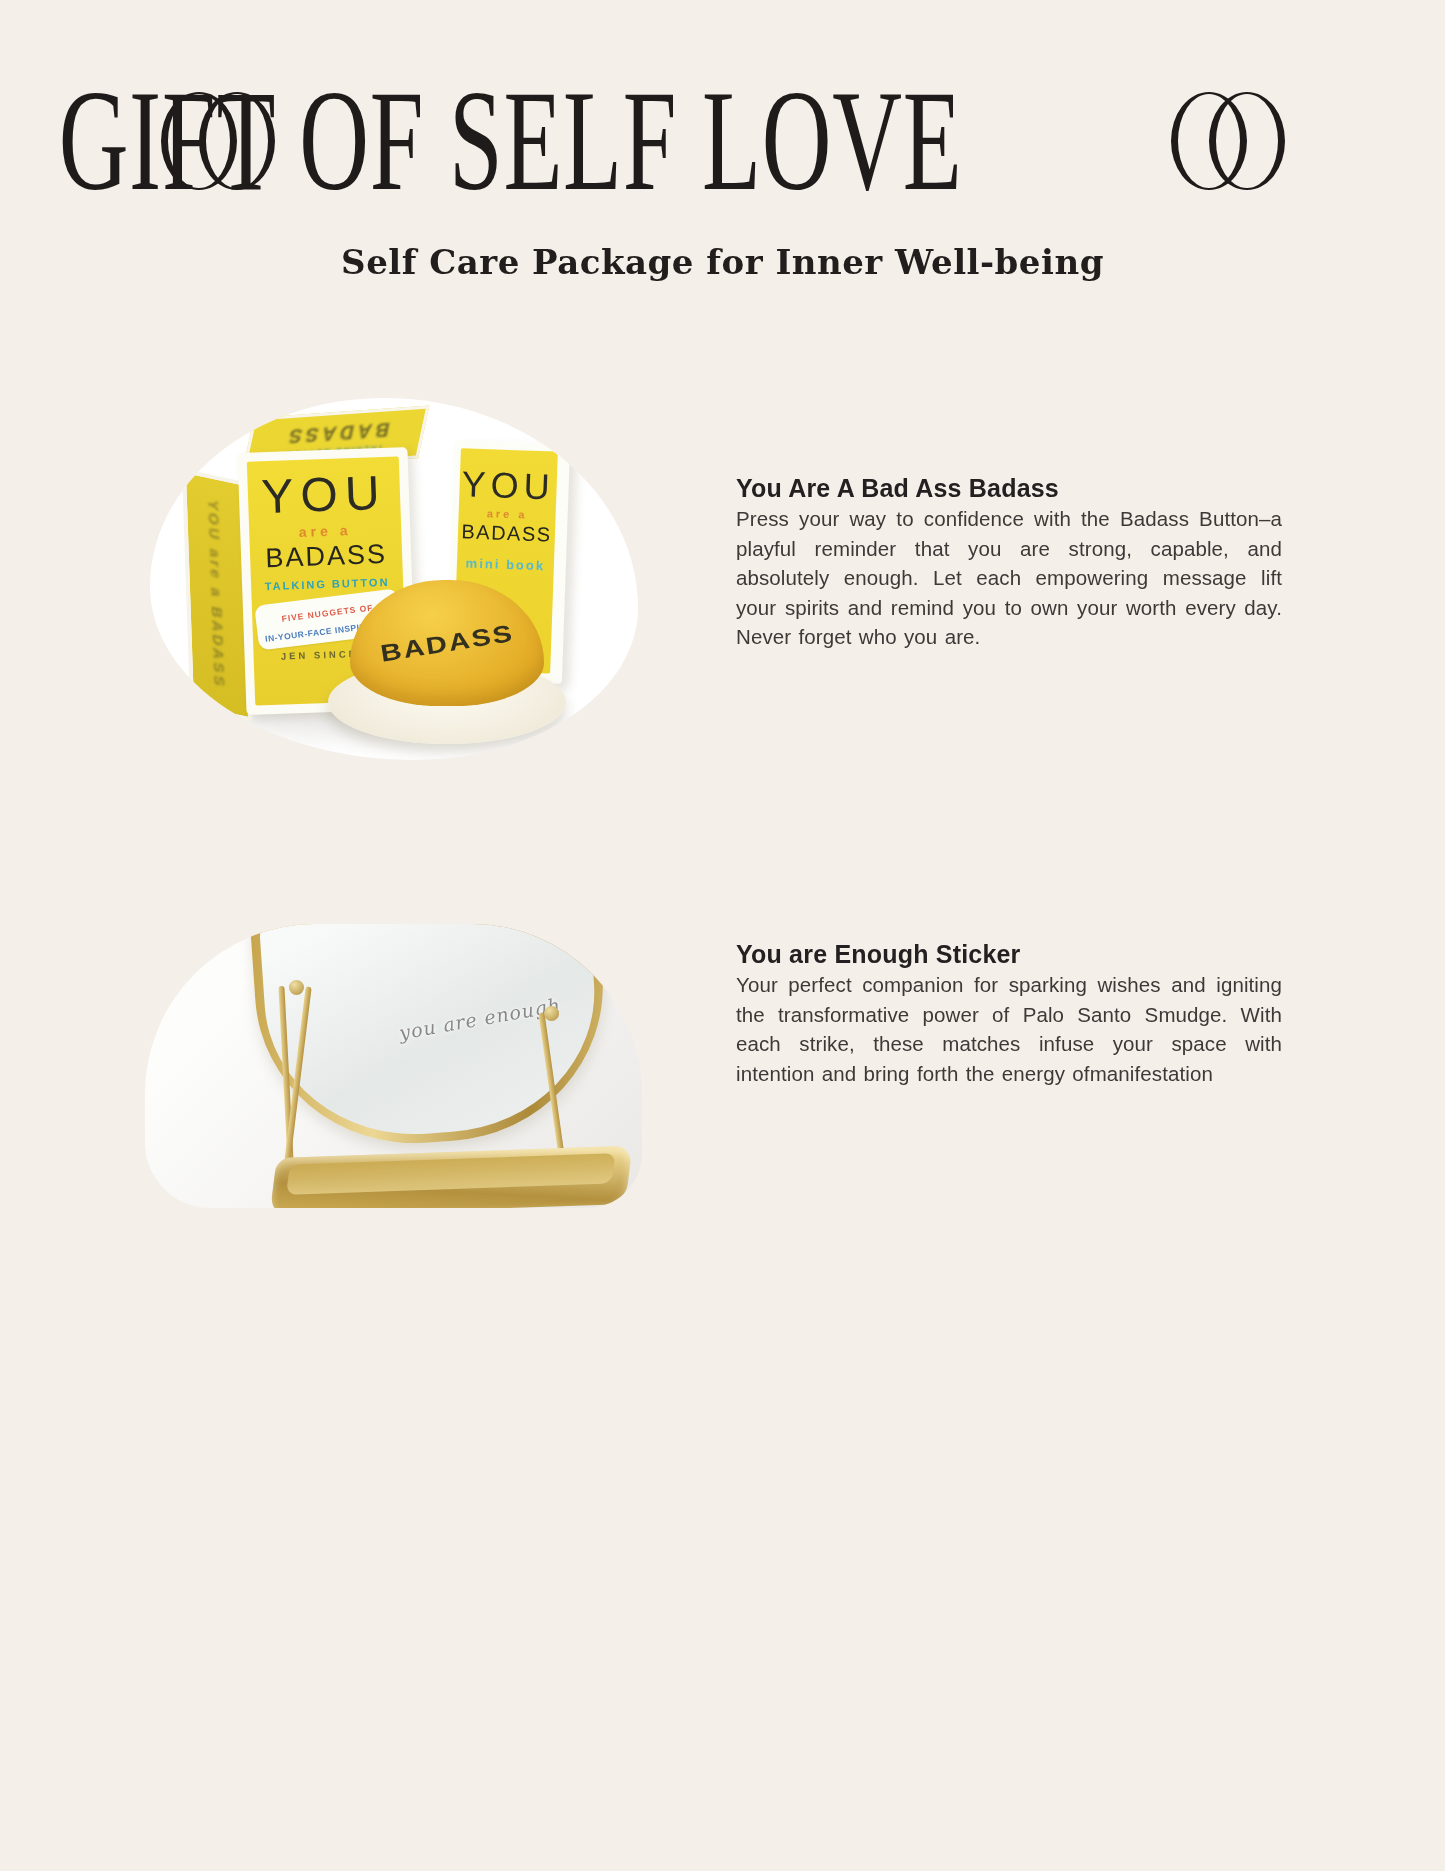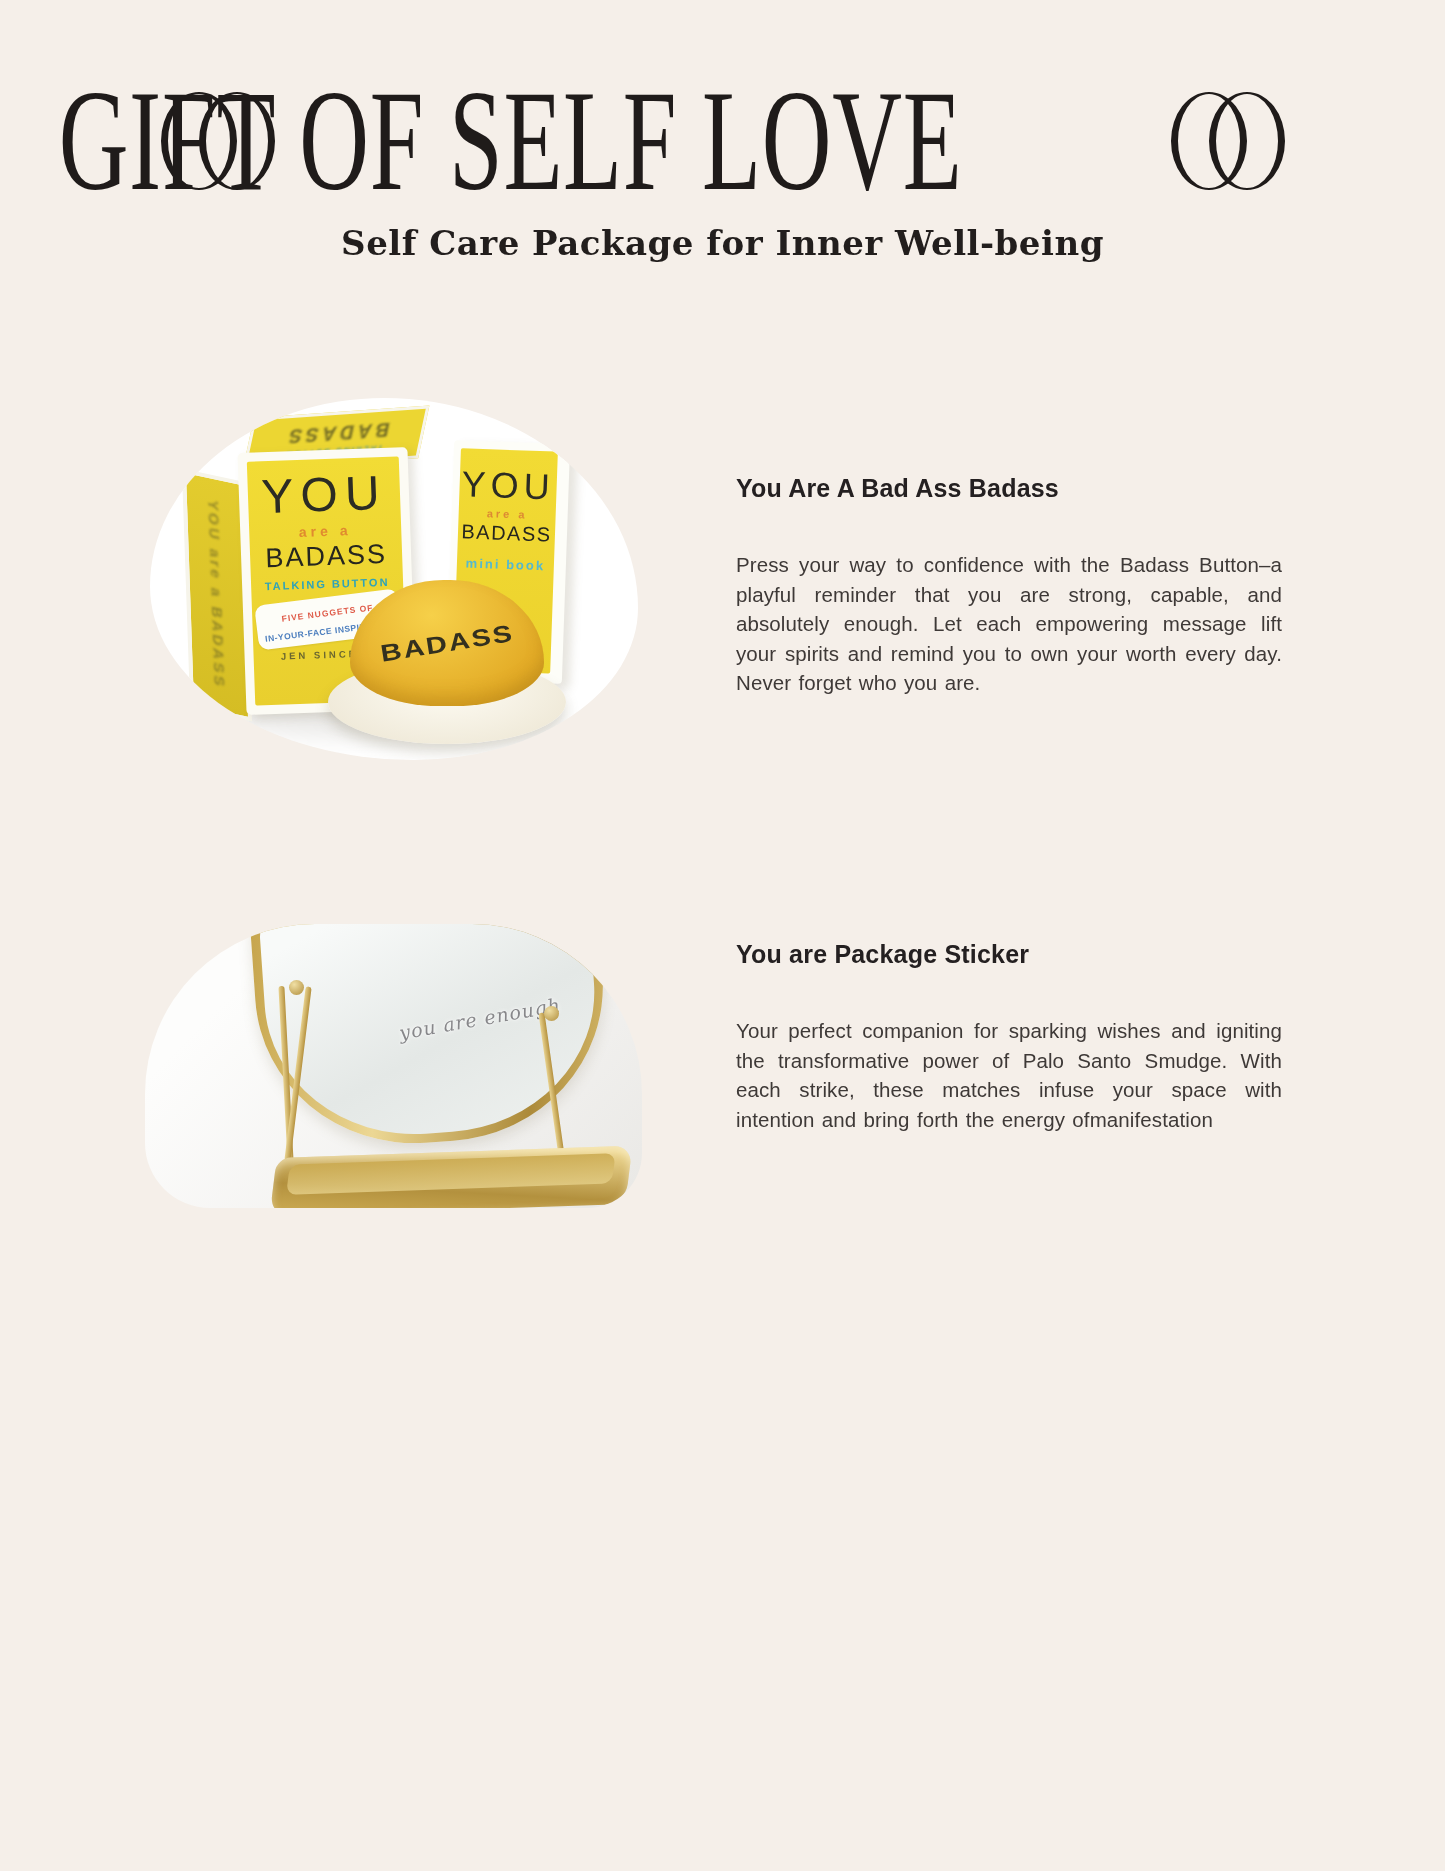--- a/index.html
+++ b/index.html
@@ -19,29 +19,29 @@
     border-left-width:7px; border-right-width:7px; border-radius:50%;
   }
   .orn .ellipse + .ellipse { margin-left:-38px; }
   .title-wrap { width:868px; display:flex; justify-content:flex-end; overflow:visible; }
   .title-text {
     font-family:"Liberation Serif", serif; font-weight:400; white-space:nowrap;
     font-size:138px; line-height:1; letter-spacing:1px; color:#1f1b1a;
     transform:scaleX(0.70) scaleY(1.04); transform-origin:center;
   }
   .subtitle {
-    margin-top:13px; font-family:"DejaVu Serif", serif; font-weight:600;
+    margin-top:32px; font-family:"DejaVu Serif", serif; font-weight:600;
     font-size:34px; letter-spacing:0.5px; color:#221e1d;
   }
 
   
   .sec-text { position:absolute; left:736px; width:546px; }
   .sec-text h3 { font-size:25px; font-weight:700; line-height:32px; color:#242021; letter-spacing:0.2px; }
   .sec-text p  {
-    margin-top:46px; font-size:20.5px; line-height:29.5px; color:#3e3937;
+    font-size:20.5px; line-height:29.5px; color:#3e3937;
     text-align:justify; word-spacing:1.5px; letter-spacing:0.1px;
   }
   .text-1 { top:472px; }
   .text-2 { top:938px; }
 
   
   .photo-1 {
     position:absolute; left:150px; top:398px; width:488px; height:362px;
     background:#ffffff; overflow:hidden;
     border-radius:48% 52% 46% 54% / 52% 58% 42% 48%;
@@ -235,17 +235,17 @@
     <div class="leg leg-left"></div>
     <div class="leg leg-right"></div>
     <div class="pivot pivot-left"></div>
     <div class="pivot pivot-right"></div>
     <div class="tray">
       <div class="tray-inner"></div>
     </div>
   </div>
 
   <div class="sec-text text-2">
-    <h3>You are Package Sticker</h3>
+    <h3>You are Enough Sticker</h3>
     <p>Your perfect companion for sparking wishes and igniting the transformative power of Palo Santo Smudge. With each strike, these matches infuse your space with intention and bring forth the energy ofmanifestation</p>
   </div>
 
 </div>
 
 </body></html>

